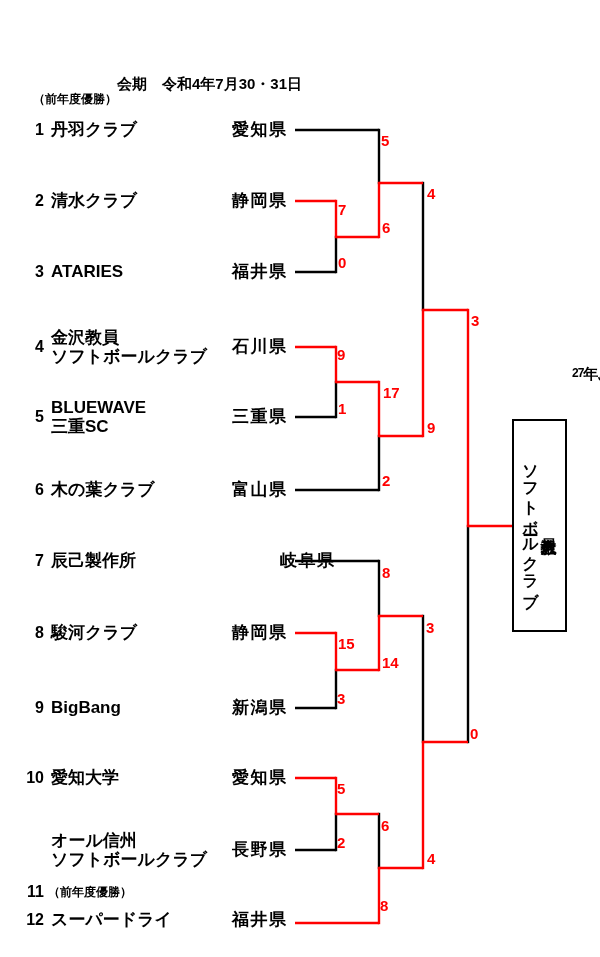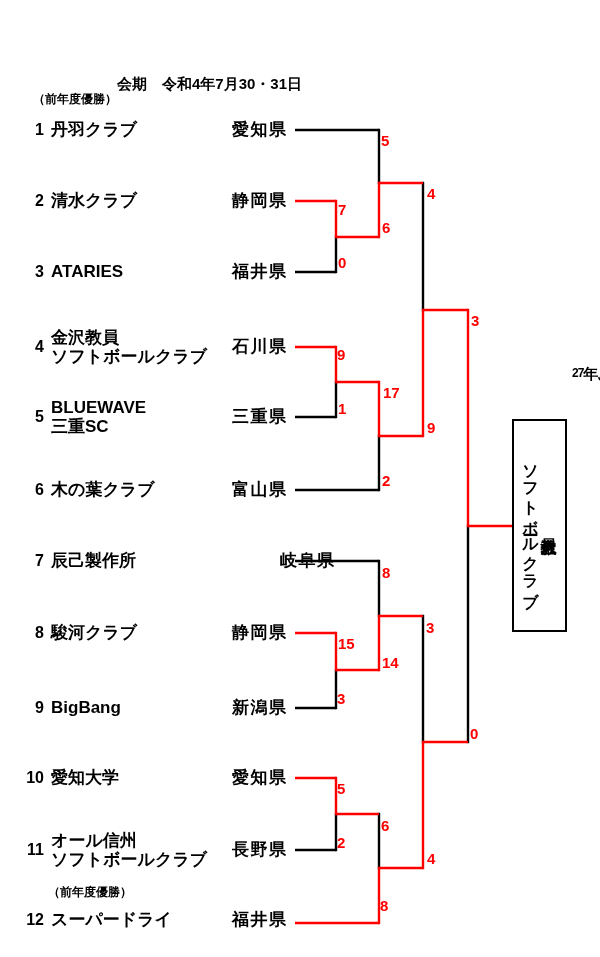--- a/index.html
+++ b/index.html
@@ -78,21 +78,21 @@
   <span class="abs pref" style="top:623px;">静岡県</span>
 
   <span class="abs num" style="top:698px;">9</span>
   <span class="abs tname" style="top:698px;">BigBang</span>
   <span class="abs pref" style="top:698px;">新潟県</span>
 
   <span class="abs num" style="top:768px;">10</span>
   <span class="abs tname" style="top:768px;">愛知大学</span>
   <span class="abs pref" style="top:768px;">愛知県</span>
 
-  <span class="abs num" style="top:840px;text-align:right;">11</span>
+  <span class="abs num" style="top:882px;text-align:right;">11</span>
   <span class="abs tname" style="top:831px;">オール信州</span>
   <span class="abs tname" style="top:850px;">ソフトボールクラブ</span>
   <span class="abs pref" style="top:840px;">長野県</span>
 
   <span class="abs num" style="top:910px;">12</span>
   <span class="abs tname" style="top:910px;">スーパードライ</span>
   <span class="abs pref" style="top:910px;">福井県</span>
 
   <svg class="bracket" width="600" height="957" viewBox="0 0 600 957">
       <line x1="295" y1="130" x2="379" y2="130" stroke="#000000" stroke-width="2.4"></line>

